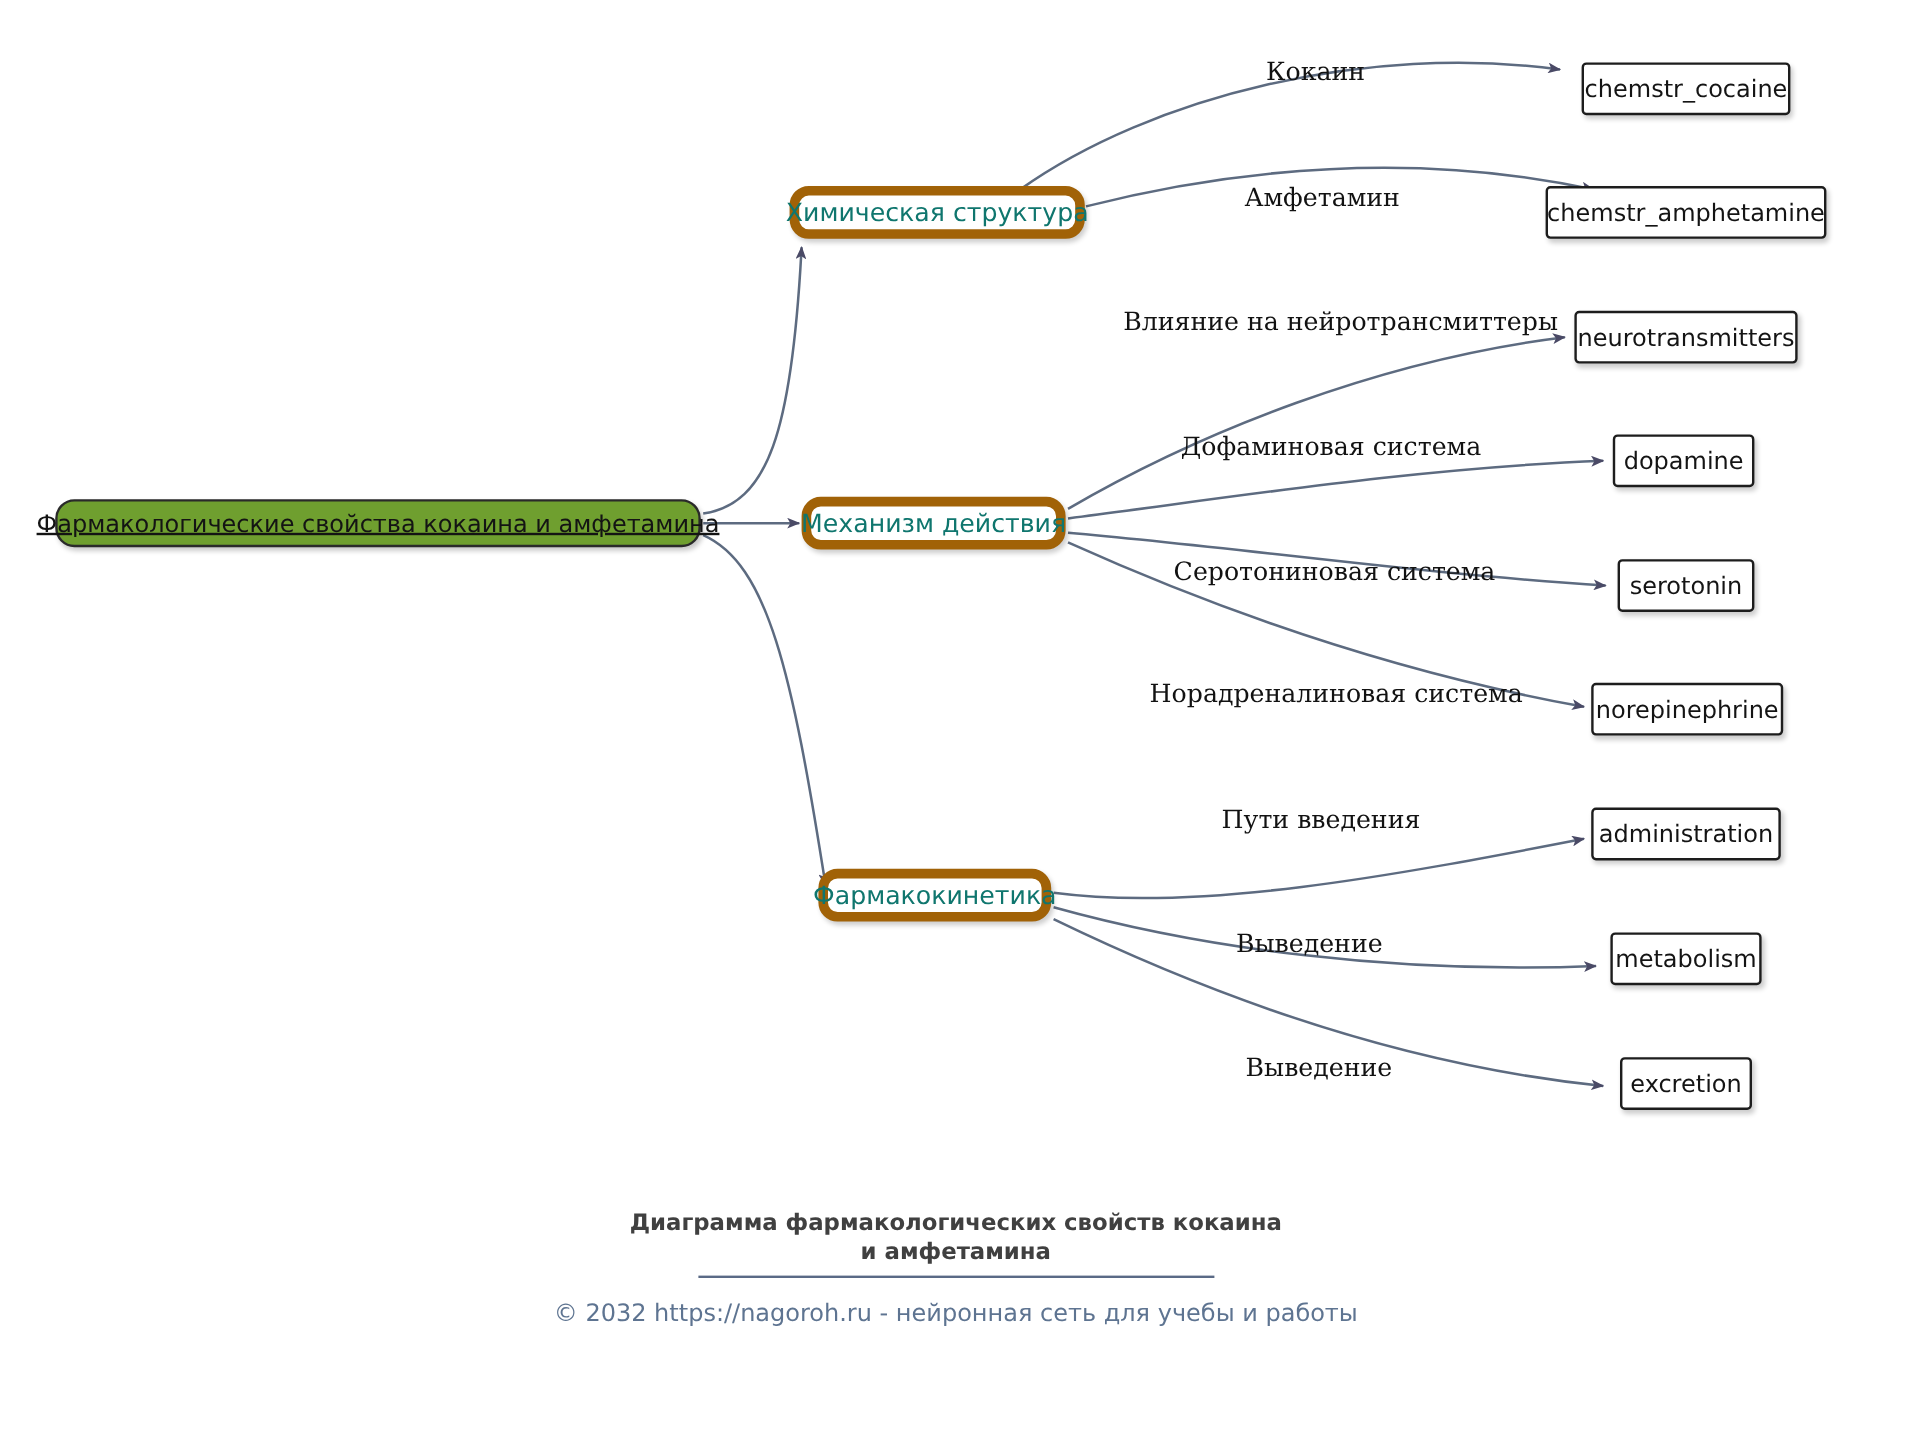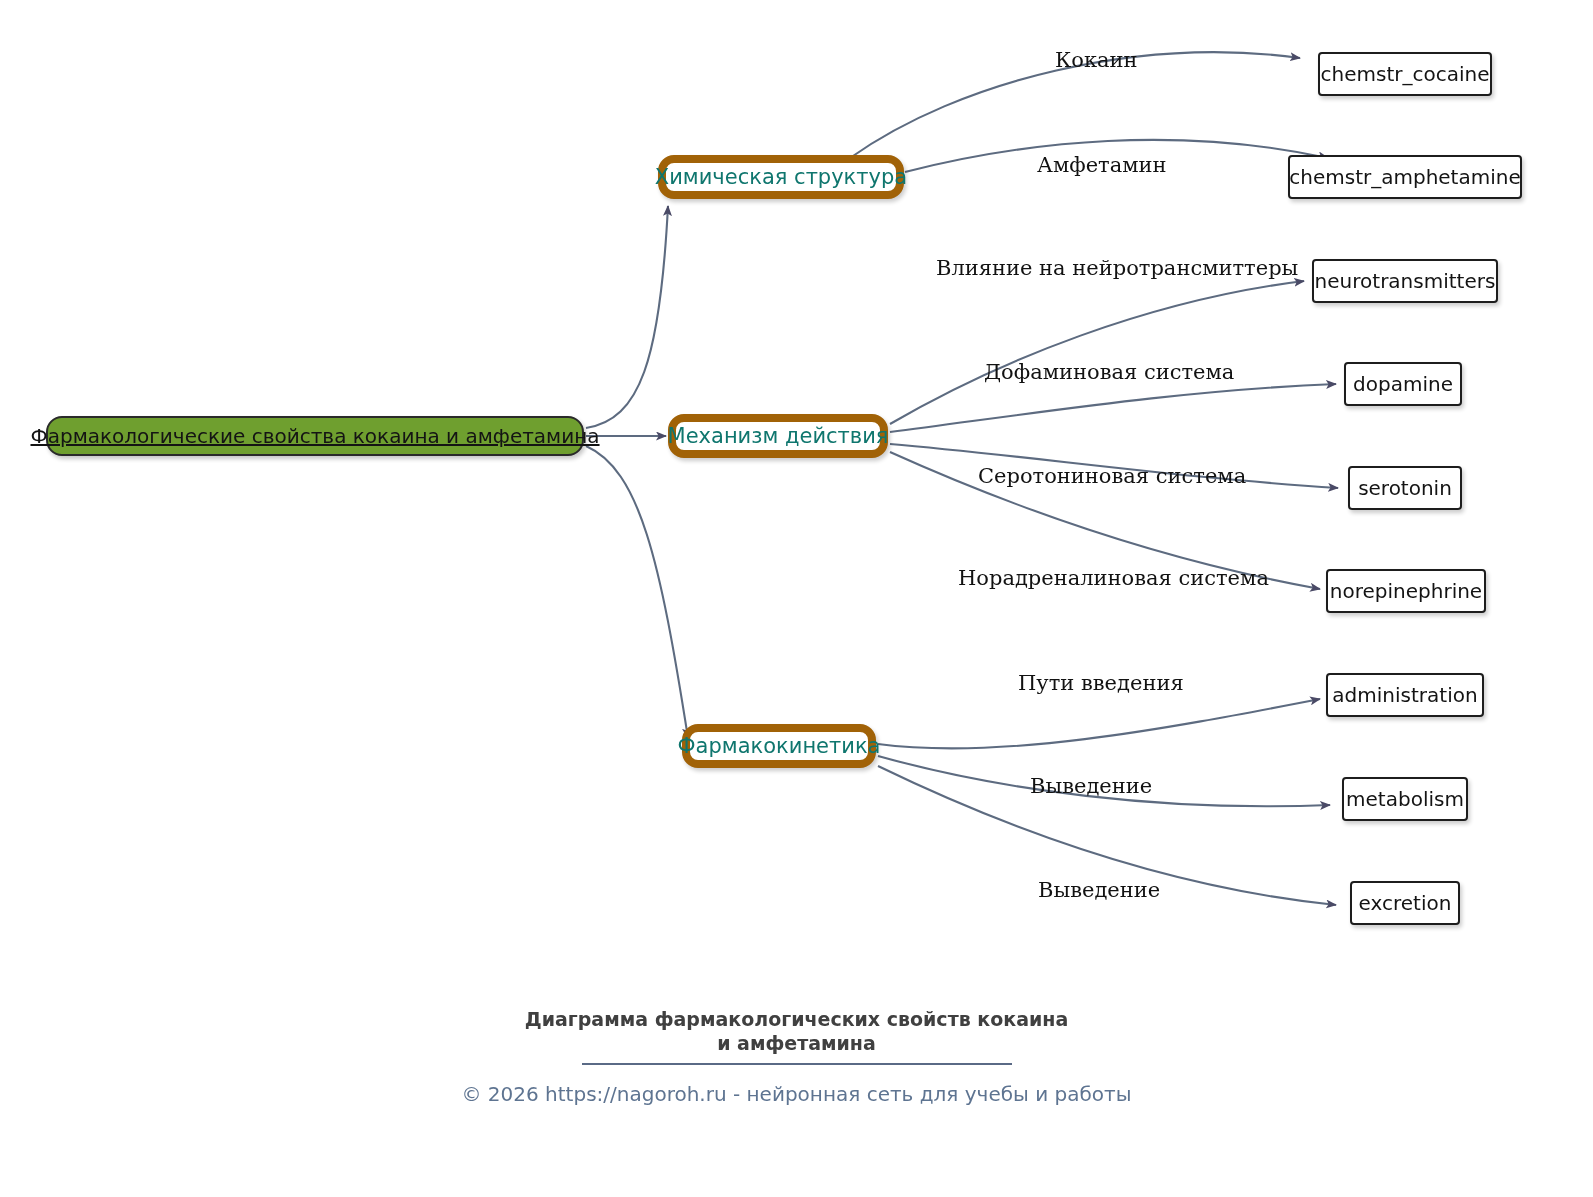--- a/index.html
+++ b/index.html
@@ -202,15 +202,15 @@
   <div class="edge-label" style="left:958px; top:566px;">Норадреналиновая система</div>
 
   <div class="edge-label" style="left:1018px; top:671px;">Пути введения</div>
 
   <div class="edge-label" style="left:1030px; top:774px;">Выведение</div>
 
   <div class="edge-label" style="left:1038px; top:878px;">Выведение</div>
 
   <div class="footer-title">Диаграмма фармакологических свойств кокаина и амфетамина</div>
   <div class="footer-rule"></div>
-  <div class="footer-credit">© 2026 https://nagoroh.ru - нейронная сеть для учебы и работы</div>
+  <div class="footer-credit">© 2032 https://nagoroh.ru - нейронная сеть для учебы и работы</div>
 
 </div>
 
 </body></html>

